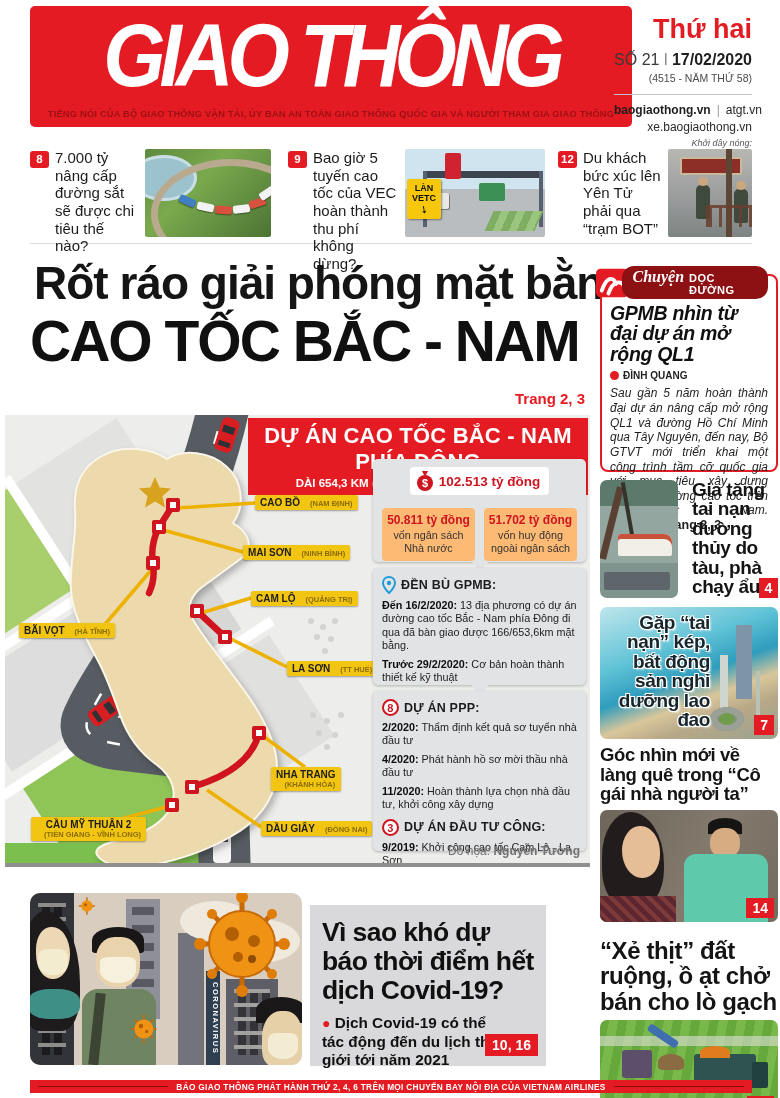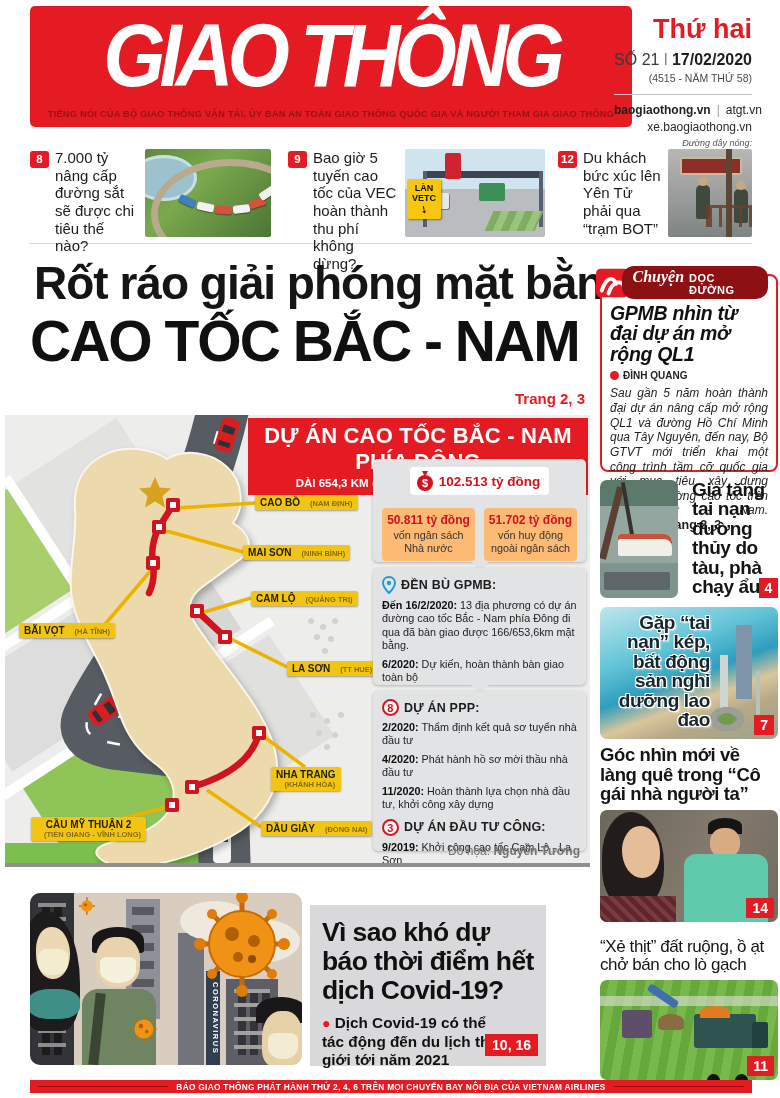--- a/index.html
+++ b/index.html
@@ -127,21 +127,21 @@
   .sb3 { top:745px; }
   .sb3 .txt { font-size:18.5px; font-weight:bold; line-height:1.06; color:#141414; letter-spacing:-.4px; }
   .sb3 .sb-art { margin-top:6px; width:178px; height:112px; background:linear-gradient(115deg,#6e655b 0%,#837a6d 55%,#756c60 100%); }
   .sb3 .hair { position:absolute; left:2px; top:2px; width:62px; height:96px; background:#221d1c; border-radius:46% 54% 40% 40%; }
   .sb3 .face { position:absolute; left:22px; top:16px; width:38px; height:52px; background:#e5bd96; border-radius:48% 52% 46% 54%; }
   .sb3 .shirt { position:absolute; left:0; bottom:0; width:76px; height:26px; background:repeating-linear-gradient(45deg,#5e2730 0 5px,#7c3a3a 5px 9px); }
   .sb3 .man-hair { position:absolute; right:36px; top:8px; width:34px; height:16px; background:#171514; border-radius:50% 50% 0 0; }
   .sb3 .man-face { position:absolute; right:38px; top:18px; width:30px; height:30px; background:#d8ac82; border-radius:45%; }
   .sb3 .polo { position:absolute; right:10px; top:44px; width:84px; height:68px; background:#5fc9ac; border-radius:12px 12px 0 0; }
   .sb4 { top:938px; }
-  .sb4 .txt { font-size:17px; font-weight:normal; line-height:1.06; color:#141414; letter-spacing:-.4px; }
+  .sb4 .txt { font-size:24px; font-weight:bold; line-height:1.06; color:#141414; letter-spacing:-.4px; }
   .sb4 .sb-art { margin-top:6px; width:178px; height:100px; background:repeating-linear-gradient(100deg,#67a83c 0 9px,#79b94c 9px 18px); }
   .sb4 .paddyline { position:absolute; left:0; top:16px; width:178px; height:10px; background:#cfd8c2; opacity:.7; }
   .sb4 .truck { position:absolute; right:22px; top:34px; width:62px; height:34px; background:#2e5350; border-radius:3px; }
   .sb4 .truck::before { content:""; position:absolute; right:-12px; top:8px; width:16px; height:26px; background:#21413f; border-radius:2px; }
   .sb4 .tarp { position:absolute; right:48px; top:26px; width:30px; height:12px; background:#e07b1e; border-radius:50% 50% 0 0; }
   .sb4 .wheel { position:absolute; bottom:-7px; width:13px; height:13px; background:#111; border-radius:50%; }
   .sb4 .digger { position:absolute; left:22px; top:30px; width:30px; height:28px; background:#5d4f6b; border-radius:3px; }
   .sb4 .arm { position:absolute; left:46px; top:12px; width:34px; height:8px; background:#3f6fae; transform:rotate(34deg); border-radius:3px; }
   .sb4 .dirt { position:absolute; left:58px; top:34px; width:26px; height:16px; background:#8a6b42; border-radius:50% 50% 20% 20%; }
 
@@ -191,21 +191,21 @@
     <div class="logo">GIAO THÔNG</div>
     <div class="tagline">TIẾNG NÓI CỦA BỘ GIAO THÔNG VẬN TẢI, ỦY BAN AN TOÀN GIAO THÔNG QUỐC GIA VÀ NGƯỜI THAM GIA GIAO THÔNG</div>
   </div>
   <div class="hdr-right">
     <div class="hdr-day">Thứ hai</div>
     <div class="hdr-issue"><span>SỐ 21</span><span class="sep">I</span><b>17/02/2020</b></div>
     <div class="hdr-issue-sub">(4515 - NĂM THỨ 58)</div>
     <hr class="hdr-rule">
     <div class="hdr-sites"><b>baogiaothong.vn</b><span class="sep">|</span><span>atgt.vn</span></div>
     <div class="hdr-site3">xe.baogiaothong.vn</div>
-    <div class="hdr-hot"><span>Đường dây nóng:</span> <b>0914.799.709</b></div>
+    <div class="hdr-hot"><span>Khởi dây nóng:</span> <b>0914.799.709</b></div>
   </div>
 
   <div class="teasers">
     <div class="teaser tz1">
       <div class="nbadge">8</div>
       <div class="tz-text">7.000 tỷ nâng cấp đường sắt sẽ được chi tiêu thế nào?</div>
       <div class="tz-art art-train">
         <div class="water"></div>
         <div class="rail"></div>
         <div class="car loco" style="left:34px;top:48px;transform:rotate(24deg);"></div>
@@ -414,21 +414,20 @@
 
     <div class="panel tail p-gpmb">
       <div class="p-head">
         <svg width="14" height="18" viewBox="0 0 14 18">
             <path d="M7 1 C3.5 1 1 3.6 1 7 C1 11 7 17 7 17 C7 17 13 11 13 7 C13 3.6 10.5 1 7 1 Z" fill="none" stroke="#1e9cd7" stroke-width="2"></path>
             <circle cx="7" cy="7" r="2.2" fill="#1e9cd7"></circle>
           </svg>
         <span>ĐỀN BÙ GPMB:</span>
       </div>
       <div class="p-item"><b>Đến 16/2/2020:</b><span> 13 địa phương có dự án đường cao tốc Bắc - Nam phía Đông đi qua đã bàn giao được 166/653,6km mặt bằng.</span></div>
-      <div class="p-item"><b>6/2020:</b><span> Dự kiến, hoàn thành bàn giao toàn bộ</span></div>
       <div class="p-item"><b>Trước 29/2/2020:</b><span> Cơ bản hoàn thành thiết kế kỹ thuật</span></div>
     </div>
 
     <div class="panel p-ppp">
       <div class="p-head">
         <span class="badge-pin">8</span>
         <span>DỰ ÁN PPP:</span>
       </div>
       <div class="p-item"><b>2/2020:</b><span> Thẩm định kết quả sơ tuyển nhà đầu tư</span></div>
       <div class="p-item"><b>4/2020:</b><span> Phát hành hồ sơ mời thầu nhà đầu tư</span></div>

